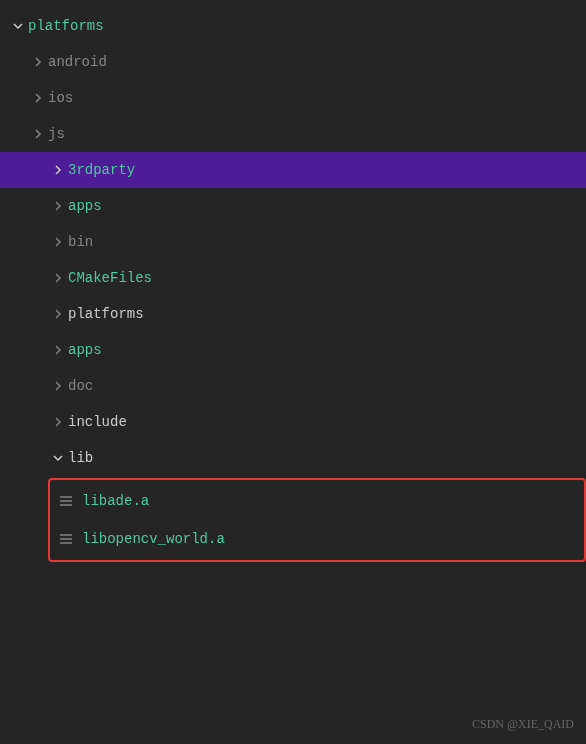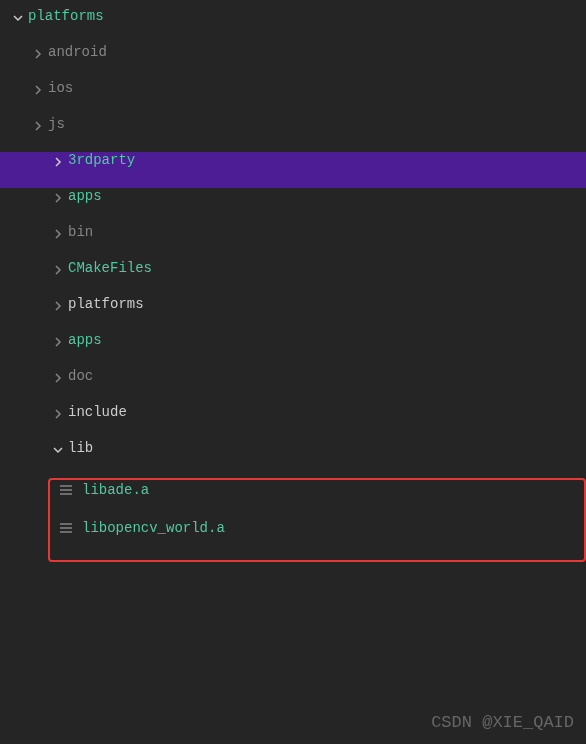--- a/index.html
+++ b/index.html
@@ -21,21 +21,21 @@
     .file-tree {
       width: 100%;
       height: 100%;
       background-color: #252526;
       padding-top: 8px;
       overflow: hidden;
     }
 
     .tree-item {
       display: flex;
-      align-items: flex-start;
+      align-items: center;
       height: 36px;
       cursor: pointer;
       padding-right: 26px;
       user-select: none;
     }
 
     .tree-item.selected {
       background-color: #4c1d95;
     }
 
@@ -101,22 +101,22 @@
     .red-border-box .tree-item:last-child {
       margin-bottom: 2px;
     }
 
     
     .watermark {
       position: absolute;
       bottom: 12px;
       right: 12px;
       color: #666666;
-      font-size: 17px;
-      font-family: Liberation Mono, monospace;
+      font-size: 12px;
+      font-family: Liberation Serif, serif;
     }
 
   </style>
 </head>
 <body>
 
 <div class="file-tree">
 
   <div class="tree-item">
     <span class="indent" style="width: 8px;"></span>

